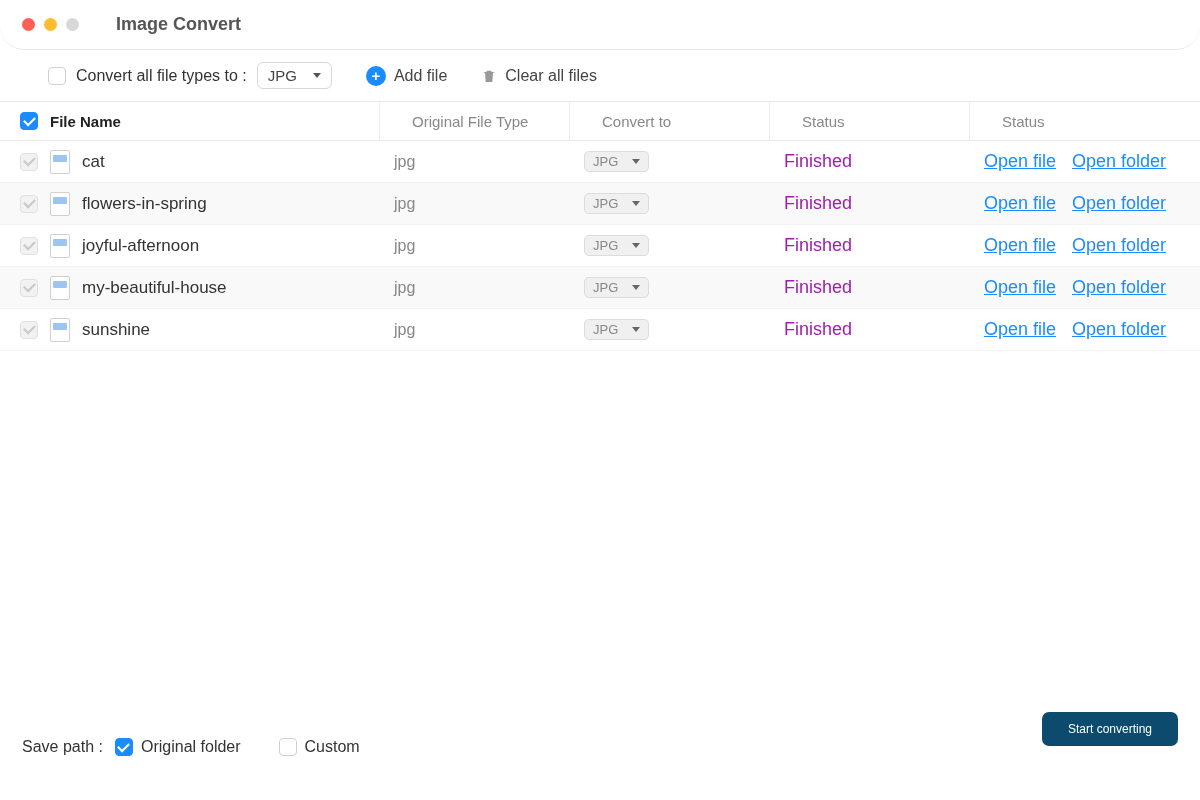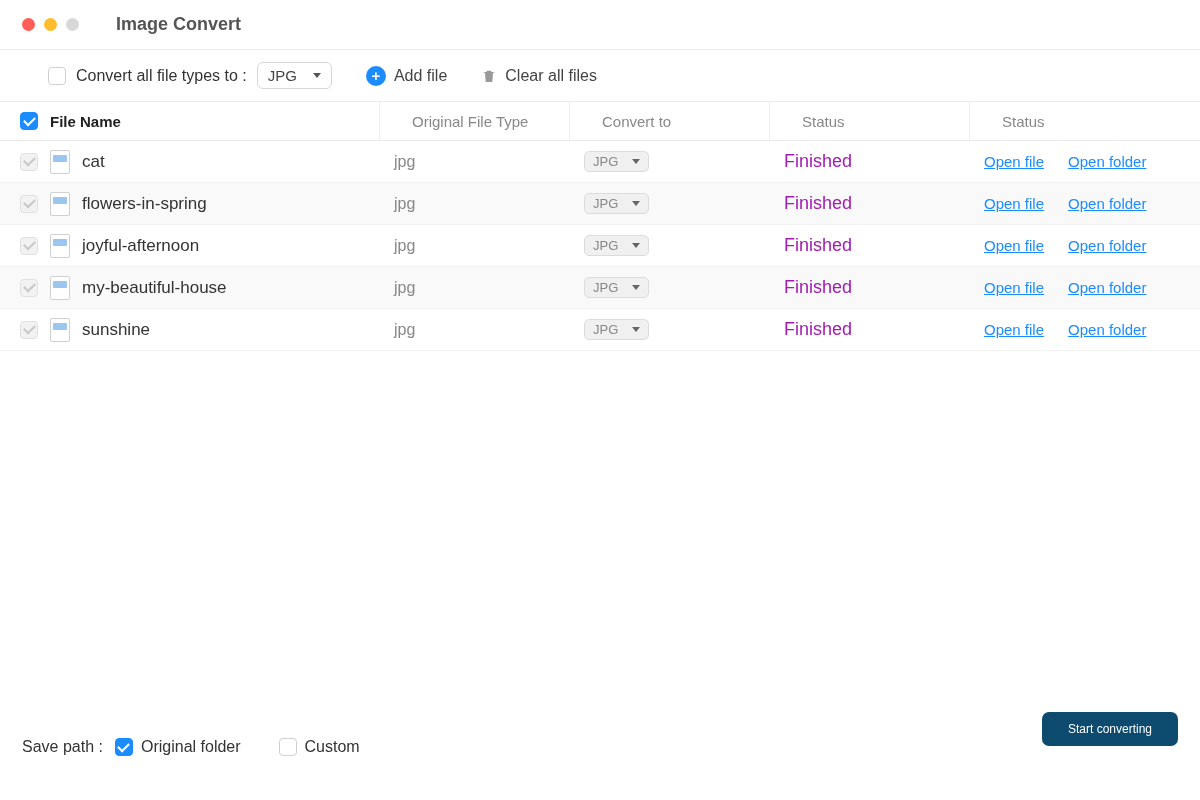--- a/index.html
+++ b/index.html
@@ -18,20 +18,21 @@
     display: flex;
     flex-direction: column;
     position: relative;
   }
   .title-bar {
     display: flex;
     align-items: center;
     padding: 14px 20px 14px 22px;
     border-bottom: 1px solid #eaeaea;
     gap: 9px;
+    border-radius: 24px;
   }
   .traffic {
     display: flex;
     gap: 9px;
     margin-right: 28px;
   }
   .dot {
     width: 13px; height: 13px; border-radius: 50%;
   }
   .dot.red { background: #ff5f57; }
@@ -194,22 +195,22 @@
     left: 3px; right: 3px; top: 5px; height: 7px;
     background: linear-gradient(180deg,#5aa0e6 0%,#5aa0e6 100%);
     opacity: 0.6;
     border-radius: 1px;
   }
   .filename { color: #333; }
   .filetype { color: #888; }
   .status-finished { color: #a21caf; font-size: 18px; }
   .ops {
     display: flex;
-    gap: 24px;
-    font-size: 15px;
+    gap: 16px;
+    font-size: 18px;
   }
   .ops a {
     color: #1a8cff;
     text-decoration: underline;
     cursor: pointer;
   }
   .footer {
     position: absolute;
     left: 0; right: 0; bottom: 44px;
     padding: 0 22px;

